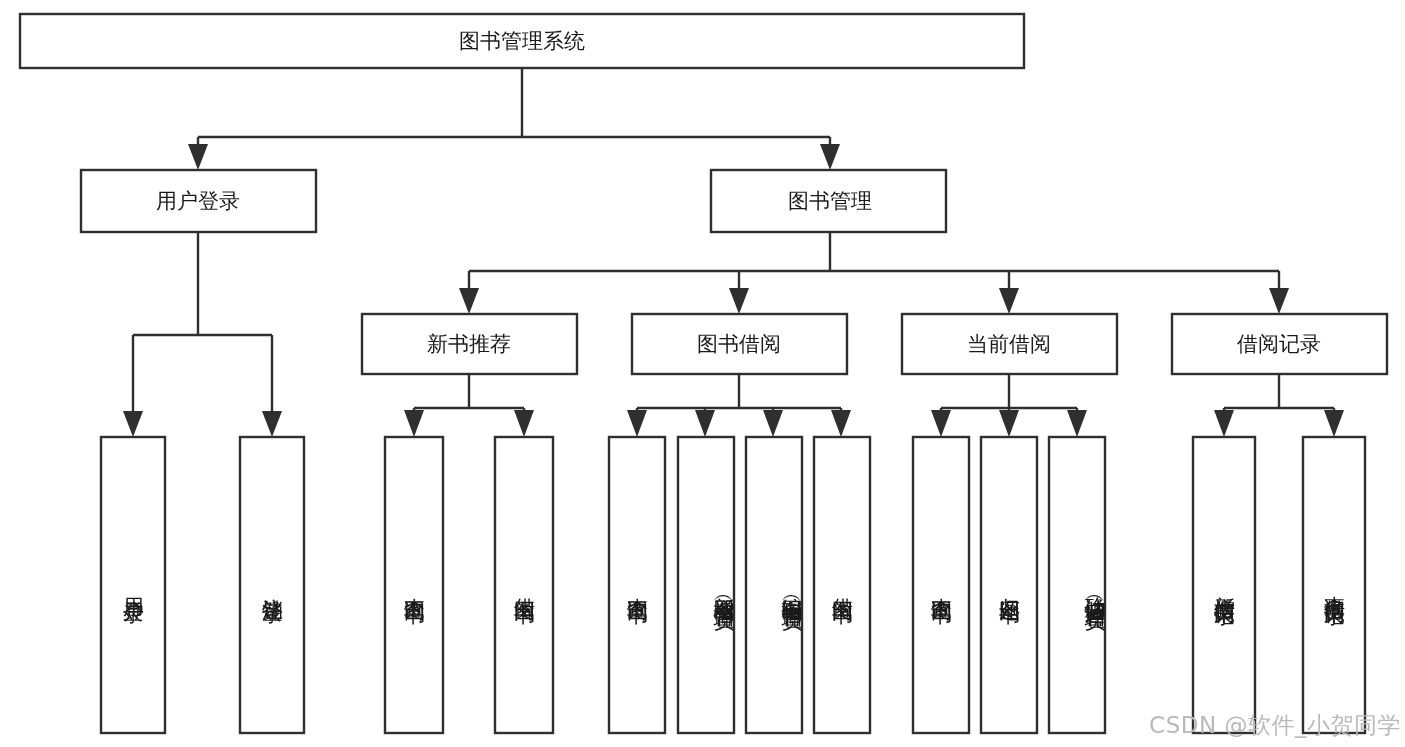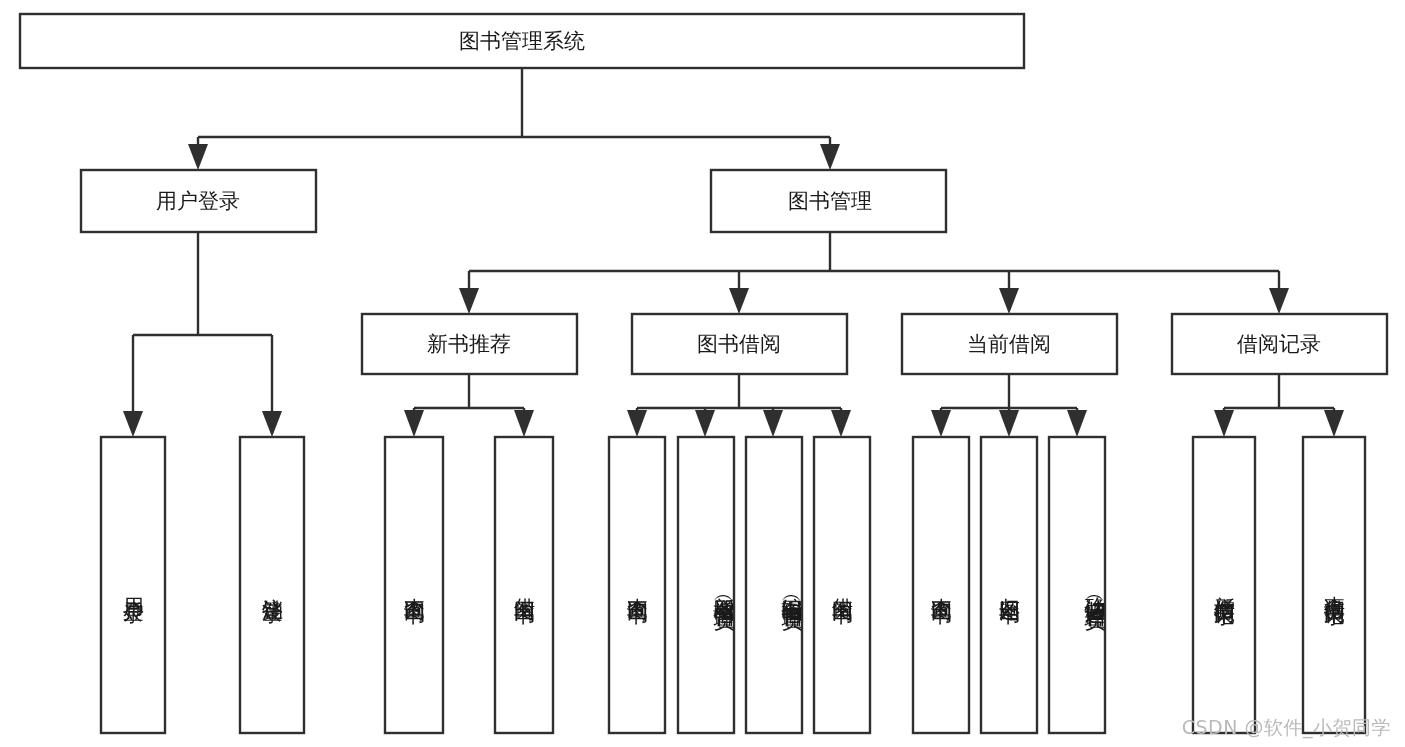--- a/index.html
+++ b/index.html
@@ -62,24 +62,24 @@
     line-height: 1;
     display: flex;
     align-items: center;
     justify-content: center;
     text-align: center;
     pointer-events: none;
     user-select: none;
   }
   .watermark {
     position: absolute;
-    right: 14px;
+    right: 4px;
     bottom: 6px;
     font-family: "DejaVu Sans", "Liberation Sans", sans-serif;
-    font-size: 19px;
+    font-size: 23px;
     color: #b9b9b9;
     letter-spacing: 0.5px;
     white-space: nowrap;
   }
 </style>
 </head>
 <body>
 
 <div id="diagram-root">
 

